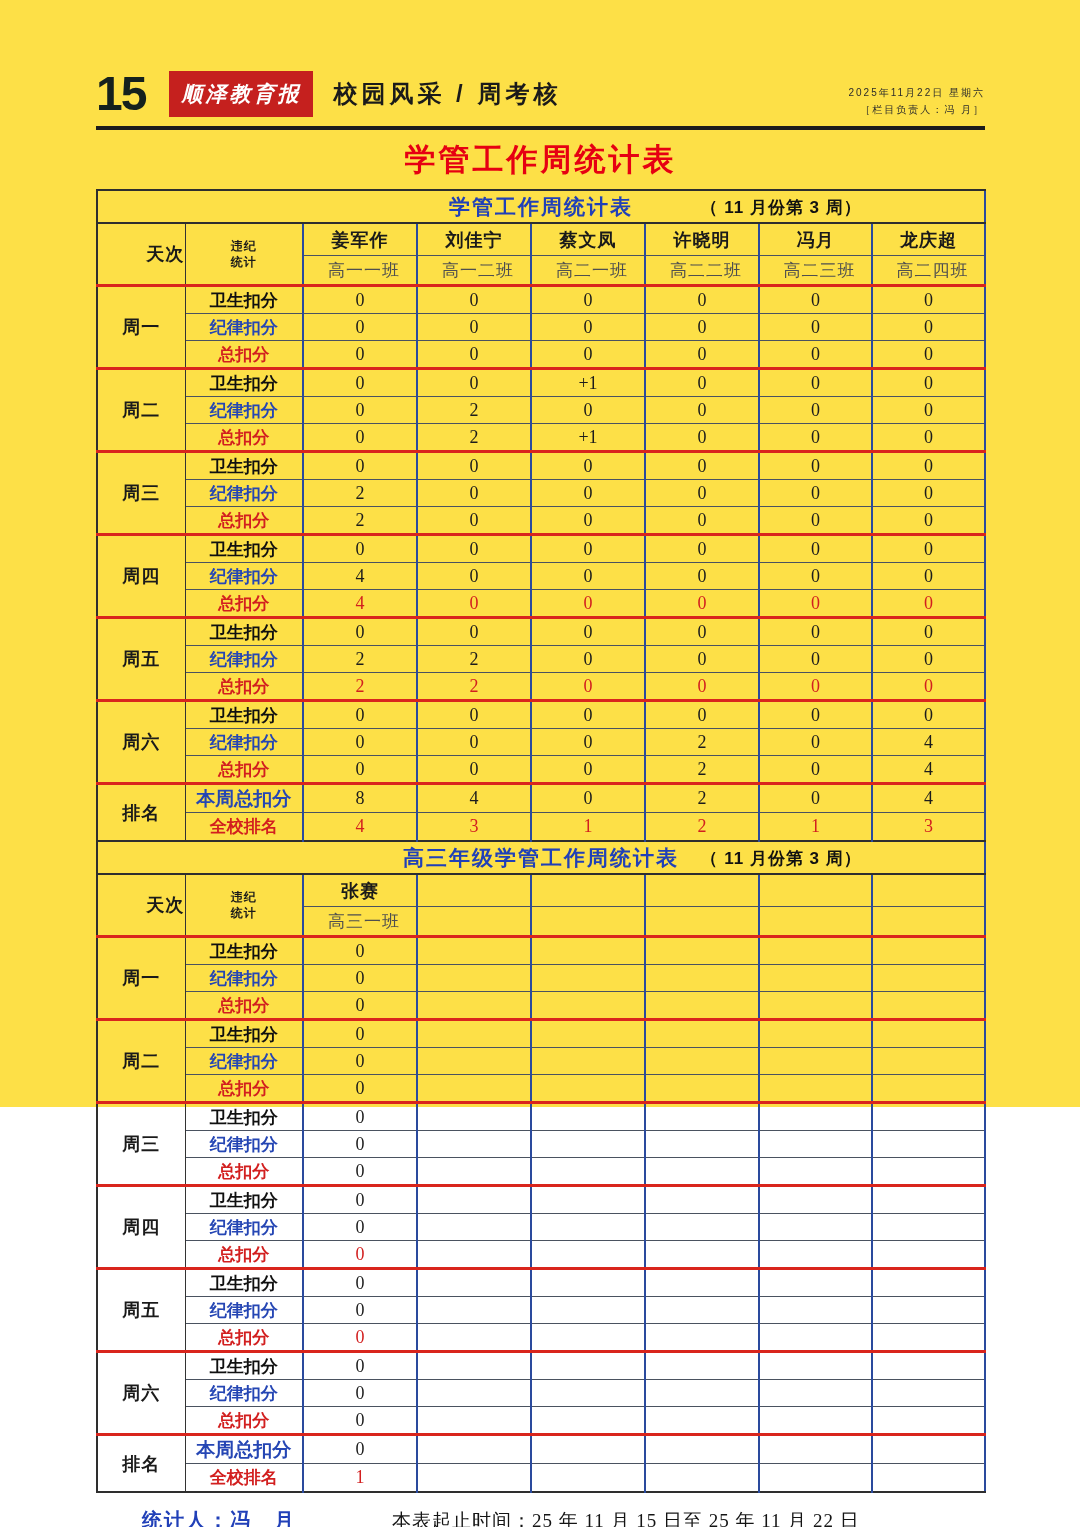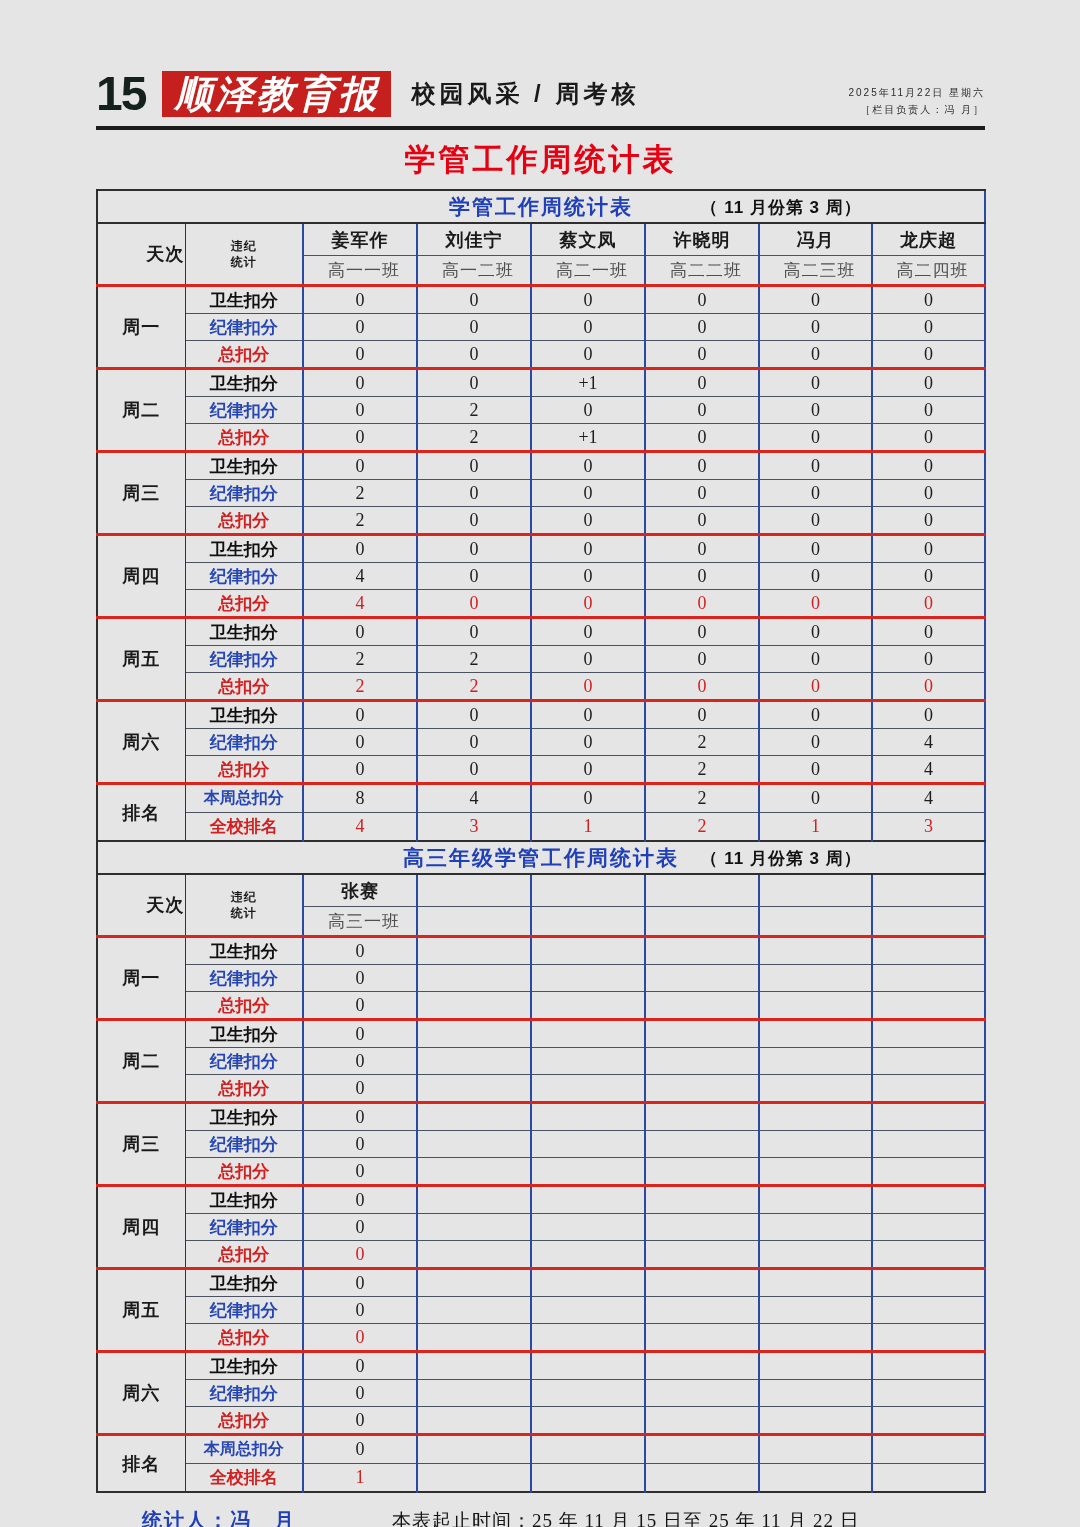--- a/index.html
+++ b/index.html
@@ -1,25 +1,25 @@
 <!DOCTYPE html>
 <html><head>
 <meta charset="utf-8">
 <style>
   html,body{margin:0;padding:0;background:#ffffff;}
   body{width:1080px;height:1527px;font-family:"Liberation Sans",sans-serif;color:#1a1a1a;}
-  .page{box-sizing:border-box;width:1080px;height:1527px;padding:70px 95px 0 96px;background:#e5e5e5;position:relative;}
+  .page{box-sizing:border-box;width:1080px;height:1107px;padding:70px 95px 0 96px;background:#fde047;position:relative;}
 
   
   .mast{display:flex;justify-content:space-between;align-items:flex-end;}
   .mast-left{display:flex;align-items:center;}
   .pagenum{font-size:48px;font-weight:bold;line-height:1;color:#15211d;letter-spacing:-2px;}
-  .brand-box{background:#c5201e;color:#fff;margin-left:17px;height:46px;display:flex;align-items:center;
+  .brand-box{background:#c5201e;color:#fff;margin-left:24px;height:46px;display:flex;align-items:center;
              padding:0 12px;font-family:"Liberation Serif",serif;font-style:italic;font-weight:bold;
-             font-size:38px;letter-spacing:3px;white-space:nowrap;}
+             font-size:21px;letter-spacing:3px;white-space:nowrap;}
   .section{font-size:24px;font-weight:bold;letter-spacing:4px;margin-left:20px;white-space:nowrap;}
   .mast-right{text-align:right;font-size:10px;letter-spacing:2px;color:#2b2b2b;line-height:1.7;white-space:nowrap;}
 
   .rule{border-top:4px solid #1c1c1c;margin-top:8px;}
 
   .main-title{text-align:center;color:#e60012;font-size:31px;font-weight:bold;letter-spacing:3px;margin:9px 0 8px 0;}
 
   
   table{border-collapse:collapse;table-layout:fixed;width:889px;
         border:2.5px solid #2e2e2e;border-right:2.5px solid #2a4a9d;}
@@ -34,21 +34,21 @@
   .corner{font-weight:bold;font-size:18px;letter-spacing:1px;padding-left:48px;}
   .cor-r{border-right:1.5px solid #333;}
   .statlbl{font-weight:bold;font-size:12px;line-height:1.35;letter-spacing:1px;}
   .name{font-weight:bold;font-size:18px;letter-spacing:1px;}
   .cls{font-family:"Liberation Serif","DejaVu Serif",serif;color:#4f4f4f;font-size:17px;letter-spacing:1px;}
   .day{font-weight:bold;font-size:18px;letter-spacing:1px;}
   .lbl{font-weight:bold;font-size:17px;}
   .lbl.k{color:#101010;}
   .lbl.b{color:#2546b4;}
   .lbl.r{color:#d21f1f;}
-  .lbl.sm{font-size:16px;}
+  .lbl.sm{font-size:19px;}
   .val{font-family:"Liberation Serif","DejaVu Serif",serif;font-size:18px;color:#1c1c1c;}
   .redv{color:#d21f1f;}
   .dcol{border-left:2px solid #2a4a9d;}
   .rt{border-top:3px solid #d9251d !important;}
 
   
   .tfoot{display:flex;align-items:baseline;margin-top:14px;}
   .f-stat{color:#2140b8;font-weight:bold;font-size:20px;letter-spacing:2px;margin-left:46px;}
   .f-period{font-size:19px;letter-spacing:1px;margin-left:96px;font-family:"Liberation Serif","DejaVu Serif",serif;color:#141414;}
 </style>

